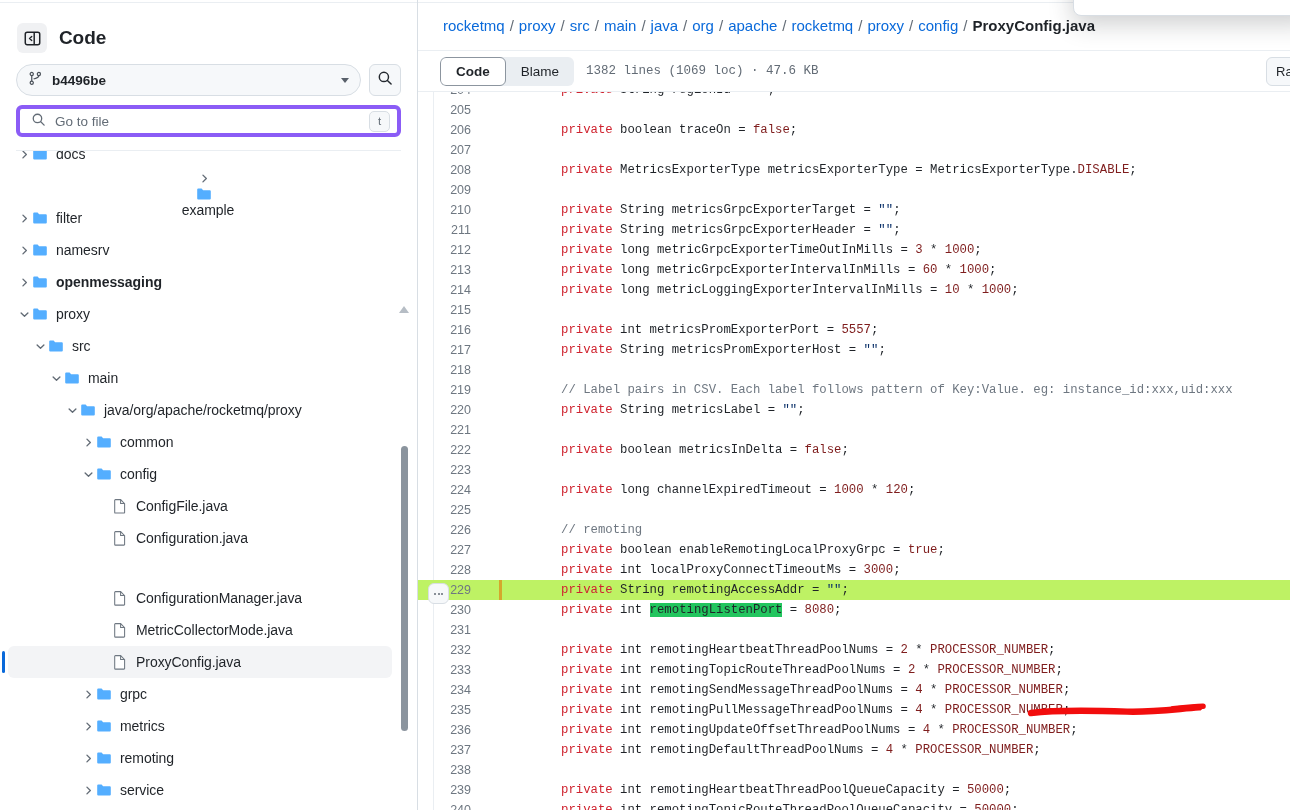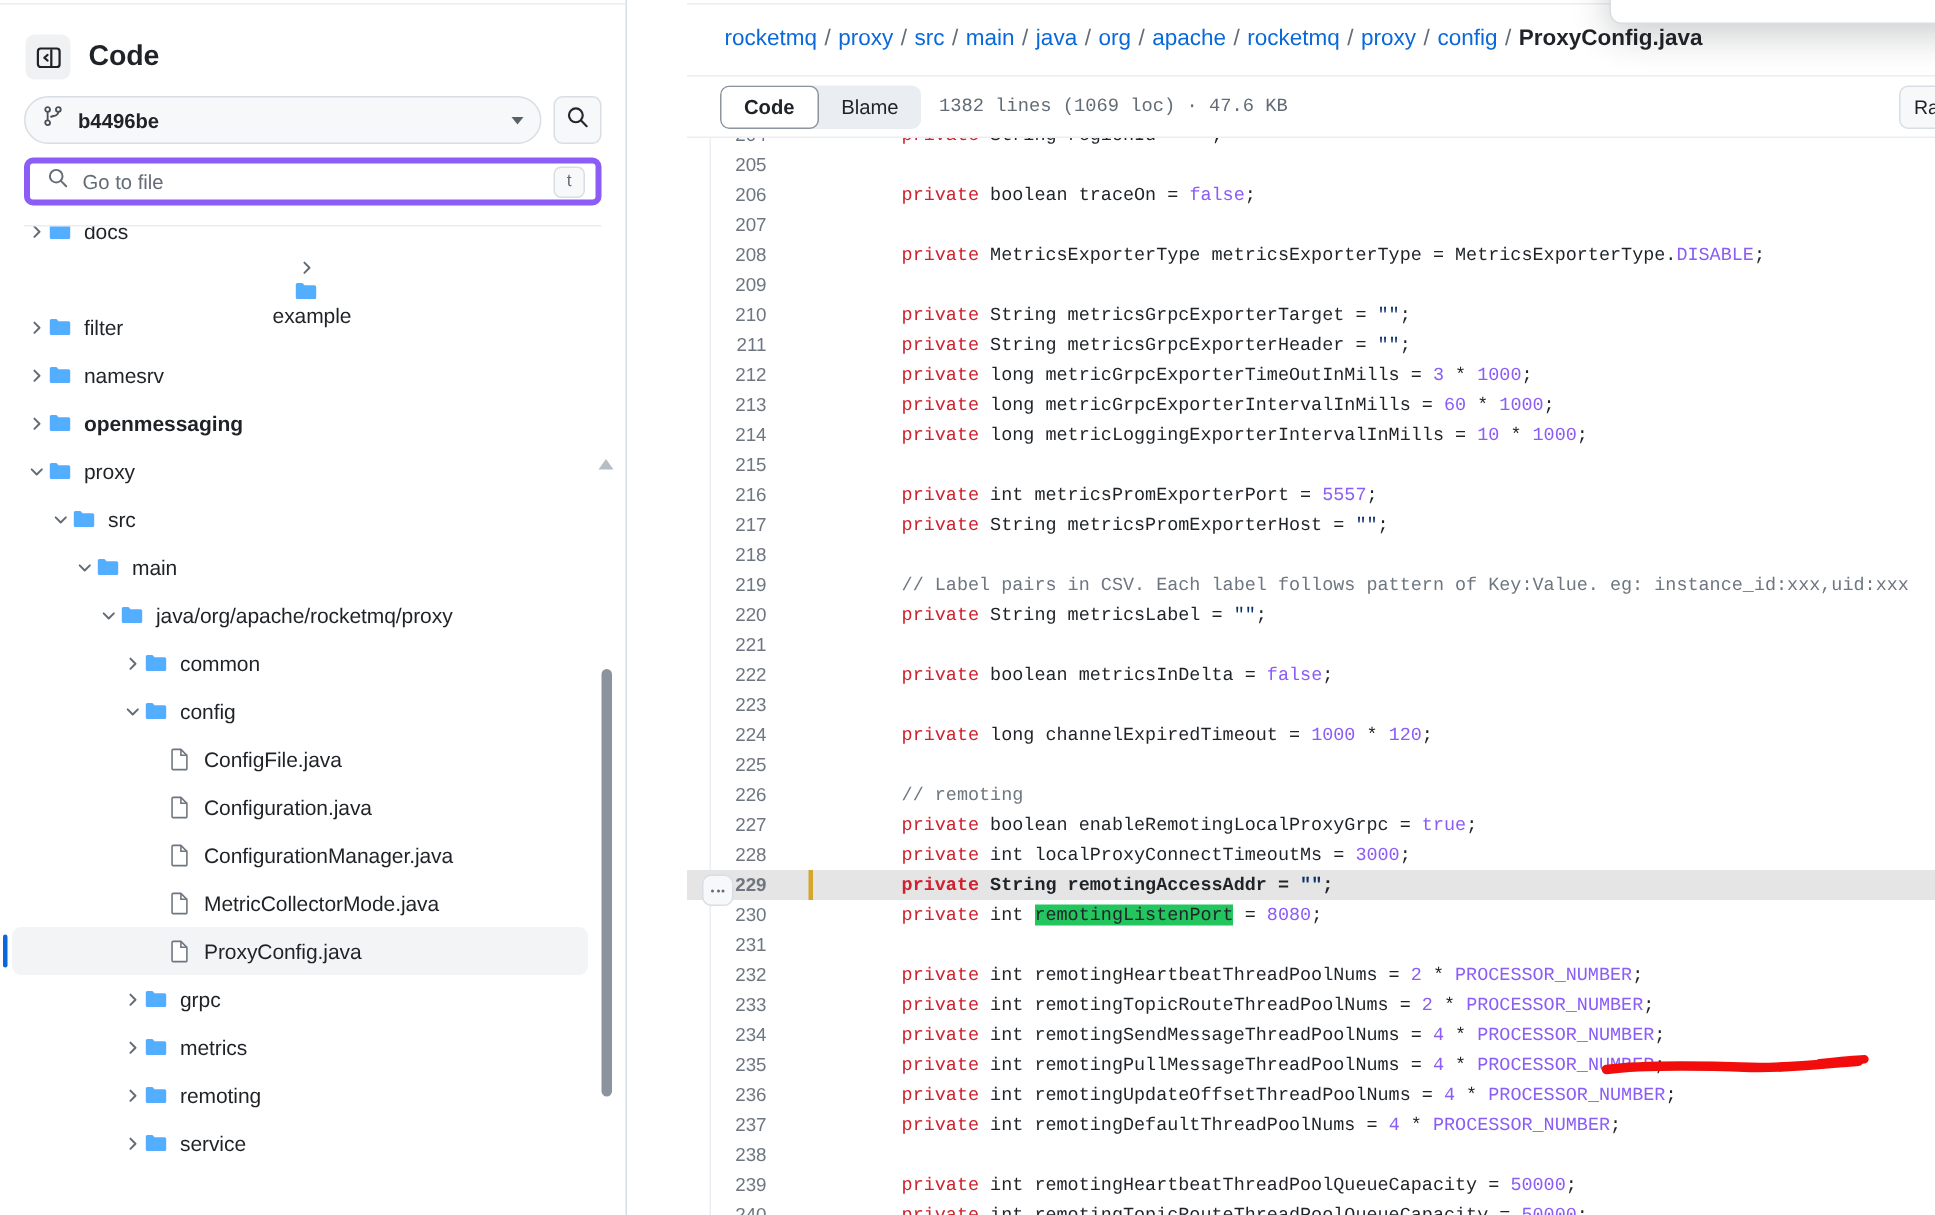--- a/index.html
+++ b/index.html
@@ -10,21 +10,20 @@
     overflow: hidden;
     background: #ffffff;
     font-family: "Liberation Sans", sans-serif;
     -webkit-font-smoothing: antialiased;
   }
   #app {
     position: relative;
     width: 1290px; height: 810px;
     display: flex;
     background: #ffffff;
-    gap: 40px;
   }
 
   
   #sidebar {
     position: relative;
     width: 418px;
     height: 810px;
     flex: 0 0 418px;
     background: #ffffff;
     border-right: 1px solid #d8dee4;
@@ -289,21 +288,21 @@
   }
   .cline {
     position: relative;
     display: flex;
     height: 20px;
     align-items: center;
     font-family: "Liberation Mono", monospace;
     font-size: 12.3px;
     white-space: pre;
   }
-  .cline.hl { background: #e5e5e5; font-weight: bold; }
+  .cline.hl { background: #bef264; }
   .cline.hl .ln-border {
     position: absolute;
     left: 81px; top: 0;
     width: 3px; height: 20px;
     background: #d4a72c;
   }
   .lnum {
     width: 66px;
     flex: 0 0 66px;
     text-align: right;
@@ -317,21 +316,21 @@
     position: absolute;
     left: 15px; top: 0; bottom: 0;
     width: 1px;
     background: #eaeef2;
   }
   .ctext {
     padding-left: 18px;
     color: #1f2328;
   }
   .k  { color: #cf222e; }
-  .n  { color: #8b5cf6; margin-top: 12px; }
+  .n  { color: #7f1d1d; margin-top: 12px; }
   .c  { color: #6e7781; }
   .s  { color: #0a3069; }
   .t  { color: #1f2328; }
   .mark { background: #22c55e; }
 
   
   #dots-btn {
     position: absolute;
     left: 10px;
     top: 491px;
@@ -592,21 +591,21 @@
           <div class="tnode" style="padding-left: 88px;">
             <span class="chev"></span>
             <span class="ficon">
               <svg width="16" height="16" viewBox="0 0 16 16" aria-hidden="true">
                 <path d="M3.4 1.6h5.2l4 4v8.8a.7.7 0 0 1-.7.7H3.4a.7.7 0 0 1-.7-.7V2.3a.7.7 0 0 1 .7-.7z" fill="#fff" stroke="#6e7781" stroke-width="1.05"></path>
                 <path d="M8.6 1.8v3.7h3.7" fill="none" stroke="#6e7781" stroke-width="1.05"></path>
               </svg>
             </span>
             <span class="tlabel">Configuration.java</span>
           </div>
-          <div class="tnode" style="padding-left: 88px;">
+          <div class="tnode" style="padding-left: 88px; margin-top: 28px;">
             <span class="chev"></span>
             <span class="ficon">
               <svg width="16" height="16" viewBox="0 0 16 16" aria-hidden="true">
                 <path d="M3.4 1.6h5.2l4 4v8.8a.7.7 0 0 1-.7.7H3.4a.7.7 0 0 1-.7-.7V2.3a.7.7 0 0 1 .7-.7z" fill="#fff" stroke="#6e7781" stroke-width="1.05"></path>
                 <path d="M8.6 1.8v3.7h3.7" fill="none" stroke="#6e7781" stroke-width="1.05"></path>
               </svg>
             </span>
             <span class="tlabel">ConfigurationManager.java</span>
           </div>
           <div class="tnode" style="padding-left: 88px;">

